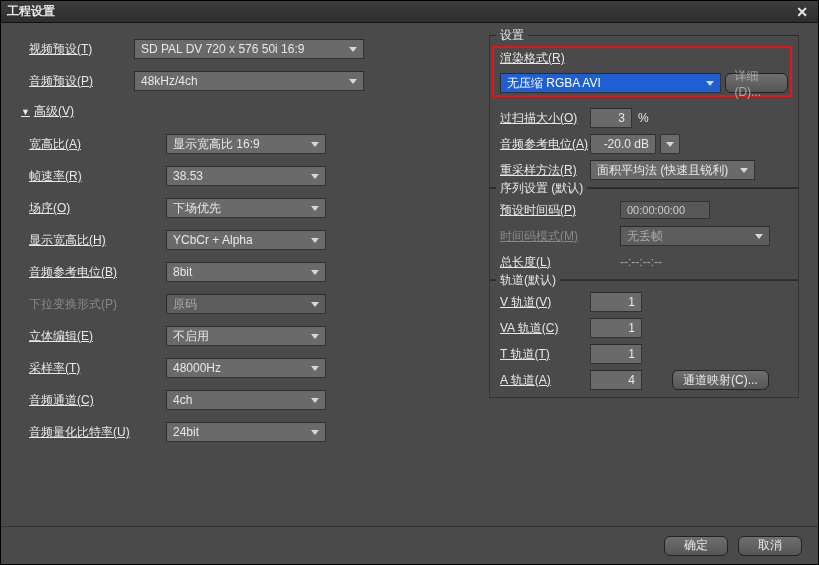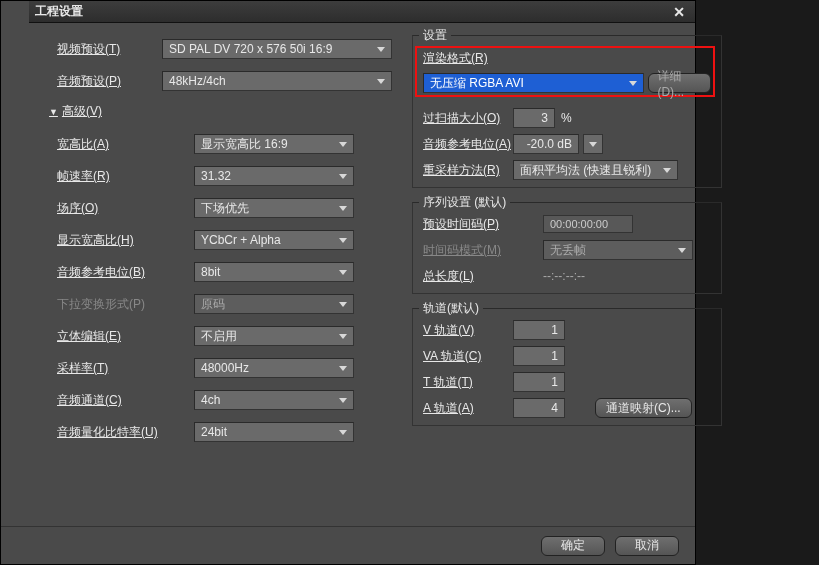--- a/index.html
+++ b/index.html
@@ -1,17 +1,17 @@
 <!DOCTYPE html>
 <html><head>
 <meta charset="utf-8">
 <style>
   * { box-sizing: border-box; margin: 0; padding: 0; font-family: "Microsoft YaHei", Arial, sans-serif; }
   body { background: #1a1a1a; }
-  .window { width: 696px; height: 565px; background: #4a4a4a; border: 1px solid #000; position: relative; padding-left: 28px; }
+  .window { width: 819px; height: 565px; background: #4a4a4a; border: 1px solid #000; position: relative; }
   .titlebar { height: 22px; background: linear-gradient(#3d3d3d,#2d2d2d); display: flex; justify-content: space-between; align-items: center; padding: 0 6px; border-bottom: 1px solid #111; }
   .titlebar-title { color: #e8e8e8; font-size: 12px; font-weight: bold; }
   .titlebar-close { color: #e8e8e8; font-size: 14px; font-weight: bold; cursor: pointer; padding: 0 4px; }
   .body { padding: 10px 18px; display: flex; gap: 20px; }
   .left { width: 450px; }
   .right { width: 310px; }
   .row { display: flex; align-items: center; height: 32px; margin-bottom: 0; }
   .label { width: 115px; color: #e8e8e8; font-size: 12px; text-decoration: underline; padding-left: 10px; }
   .label.nolink { text-decoration: none; color: #888; }
   .label.indent { padding-left: 0; }
@@ -22,21 +22,21 @@
   .select.w230 { width: 230px; }
   .select.w160 { width: 160px; }
   .select.w165 { width: 165px; }
   .select.highlighted { background: #1e5fd4; color: #fff; width: 250px; }
   .input-num { height: 20px; background: #6a6a6a; border: 1px solid #333; border-top-color: #2a2a2a; color: #e8e8e8; font-size: 12px; text-align: right; padding: 0 6px; display: inline-flex; align-items: center; justify-content: flex-end; }
   .input-num.w55 { width: 52px; }
   .input-num.w70 { width: 66px; }
   .input-num.w45 { width: 42px; }
   .mult { color: #e8e8e8; font-size: 12px; margin: 0 6px; }
   .red-box { border: 2px solid #e11; padding: 2px 2px 2px 6px; margin: 2px 0; }
-  .fieldset { border: 1px solid #333; border-top-color: #2a2a2a; margin-top: 14px; padding: 8px 10px 4px 10px; position: relative; }
+  .fieldset { border: 1px solid #333; border-top-color: #2a2a2a; padding: 8px 10px 4px 10px; position: relative; }
   .fieldset-legend { position: absolute; top: -9px; left: 6px; background: #4a4a4a; color: #e8e8e8; font-size: 12px; padding: 0 4px; }
   .small-label { width: 110px; color: #e8e8e8; font-size: 12px; text-decoration: underline; }
   .small-label.dim { color: #888; text-decoration: underline; }
   .small-val { color: #e8e8e8; font-size: 12px; }
   .pct { color: #e8e8e8; font-size: 12px; margin-left: 6px; }
   .btn { height: 20px; background: linear-gradient(#6f6f6f,#555); border: 1px solid #222; color: #e8e8e8; font-size: 12px; padding: 0 10px; display: inline-flex; align-items: center; justify-content: center; border-radius: 6px; cursor: pointer; }
   .btn.mini { padding: 0 8px; margin-left: 4px; color: #aaa; }
   .footer { position: absolute; bottom: 0; left: 0; right: 0; height: 38px; border-top: 1px solid #333; display: flex; justify-content: flex-end; align-items: center; padding-right: 16px; gap: 10px; }
   .btn.foot { width: 64px; justify-content: center; }
   .ref-btn { width: 20px; height: 20px; background: #6a6a6a; border: 1px solid #333; margin-left: 4px; display: inline-flex; align-items: center; justify-content: center; cursor: pointer; }
@@ -81,21 +81,21 @@
         <span class="label">宽高比(A)</span>
         <div style="width:32px"></div>
         <div class="select w160">
             <span>显示宽高比 16:9</span>
           </div>
       </div>
       <div class="row">
         <span class="label">帧速率(R)</span>
         <div style="width:32px"></div>
         <div class="select w160">
-            <span>31.32</span>
+            <span>38.53</span>
           </div>
       </div>
       <div class="row">
         <span class="label">场序(O)</span>
         <div style="width:32px"></div>
         <div class="select w160">
             <span>下场优先</span>
           </div>
       </div>
       <div class="row">

